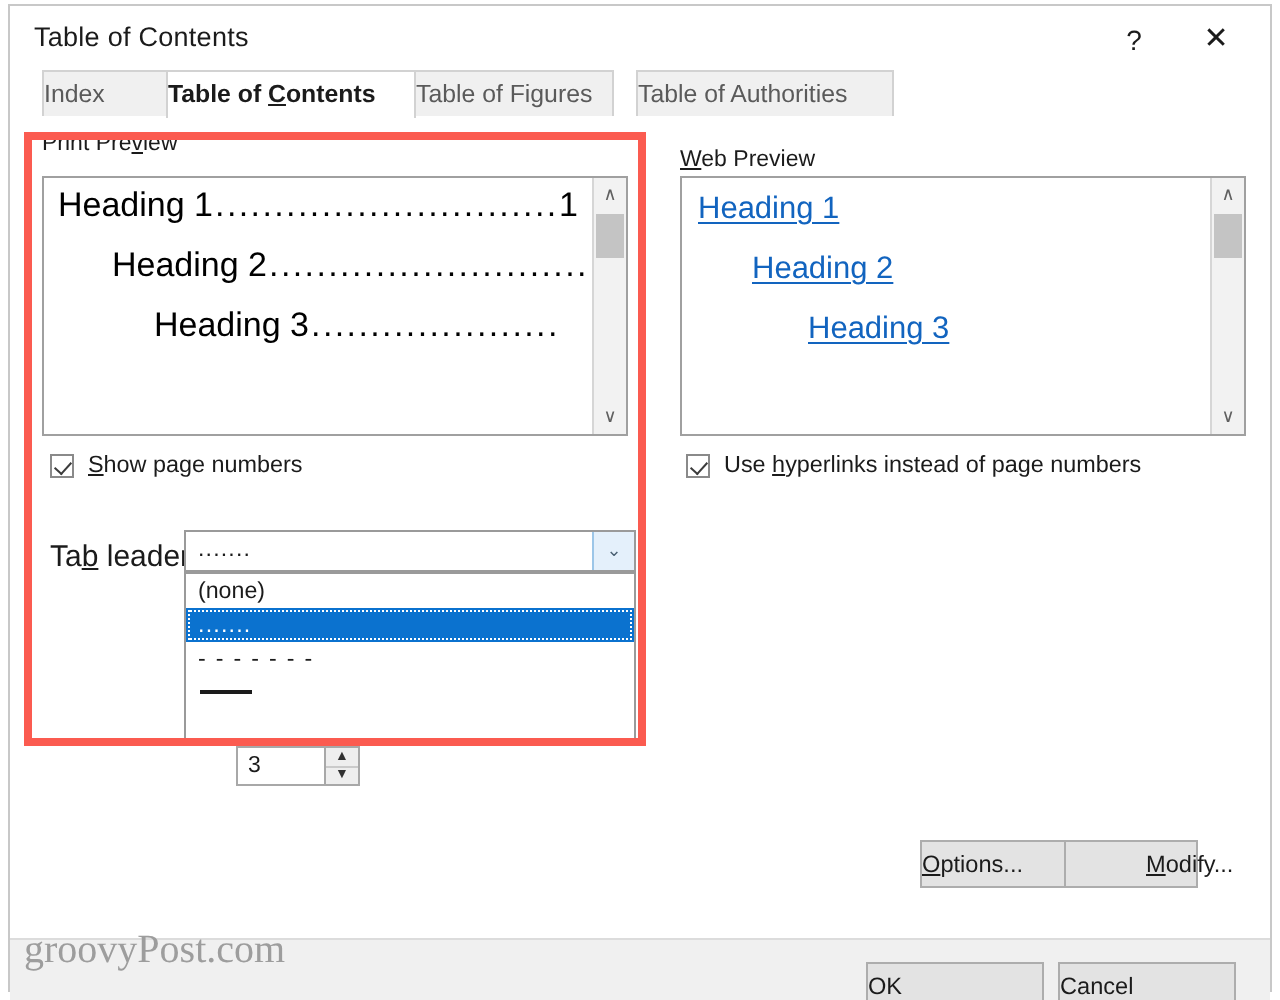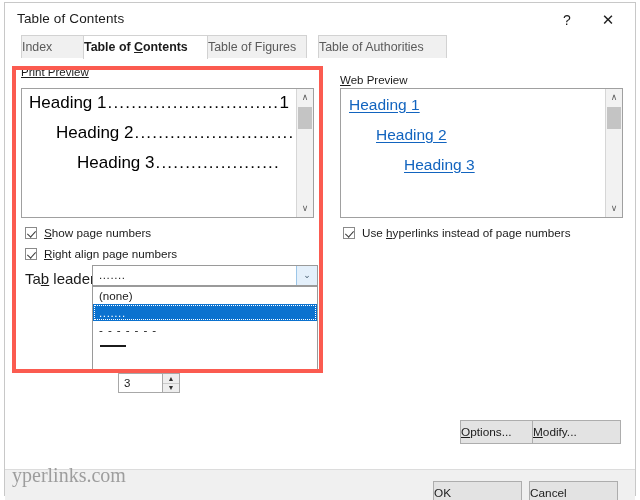--- a/index.html
+++ b/index.html
@@ -428,21 +428,21 @@
     <div class="tab" style="left:16px;width:63px;">Index</div>
     <div class="tab selected" style="left:78px;width:125px;">
       <span>Table of <u>C</u>ontents</span>
     </div>
     <div class="tab" style="left:202px;width:100px;">Table of Figures</div>
     <div class="tab" style="left:313px;width:129px;">Table of Authorities</div>
   </div>
 
   <div class="dialog-body">
 
-    <div class="group-label" style="left:16px;top:8px;text-decoration:underline;">Print Pre<u>v</u>iew</div>
+    <div class="group-label" style="left:16px;top:8px;">Print Pre<u>v</u>iew</div>
 
     <div class="preview-box" style="left:16px;top:30px;width:293px;height:130px;">
       <div class="preview-inner">
 
         <div class="pp-line pp-head" style="top:4px;">
           <span>Heading 1</span>
           <span class="pp-dots">...............................</span>
           <span class="pp-num">1</span>
         </div>
 
@@ -464,24 +464,20 @@
         <div class="vscroll-thumb"></div>
         <div class="vscroll-arrow down">∨</div>
       </div>
     </div>
 
     <div class="cb-row" style="left:20px;top:168px;">
       <span class="cb-box"></span>
       <span class="cb-label"><u>S</u>how page numbers</span>
     </div>
 
-    <div class="cb-row" style="left:20px;top:189px;">
-      <span class="cb-box"></span>
-      <span class="cb-label"><u>R</u>ight align page numbers</span>
-    </div>
 
     <div class="field-label" style="left:20px;top:212px;">Ta<u>b</u> leader:</div>
 
     <div class="combo" style="left:87px;top:207px;width:226px;height:21px;">
       <div class="combo-text">.......</div>
       <div class="combo-arrow">⌄</div>
     </div>
 
     <div class="dropdown" style="left:87px;top:228px;width:226px;height:84px;">
       <div class="dd-item">(none)</div>
@@ -514,24 +510,24 @@
         <div class="vscroll-arrow down">∨</div>
       </div>
     </div>
 
     <div class="cb-row" style="left:338px;top:168px;">
       <span class="cb-box"></span>
       <span class="cb-label">Use <u>h</u>yperlinks instead of page numbers</span>
     </div>
 
     <div class="btn" style="left:455px;top:362px;width:89px;height:24px;line-height:22px;"><u>O</u>ptions...</div>
-    <div class="btn" style="left:527px;top:362px;width:89px;height:24px;line-height:22px;"><u>M</u>odify...</div>
+    <div class="btn" style="left:527px;top:362px;width:67px;height:24px;line-height:22px;padding-left:40px;"><u>M</u>odify...</div>
   </div>
 
   <div class="footer">
     <div class="btn" style="left:428px;top:11px;width:89px;height:24px;line-height:22px;">OK</div>
     <div class="btn" style="left:524px;top:11px;width:89px;height:24px;line-height:22px;">Cancel</div>
   </div>
 
   <div class="highlight-rect" style="left:12px;top:66px;width:311px;height:307px;"></div>
 
-  <div class="watermark">yperlinks.com</div>
+  <div class="watermark">groovyPost.com</div>
 </div>
 
 </body></html>

